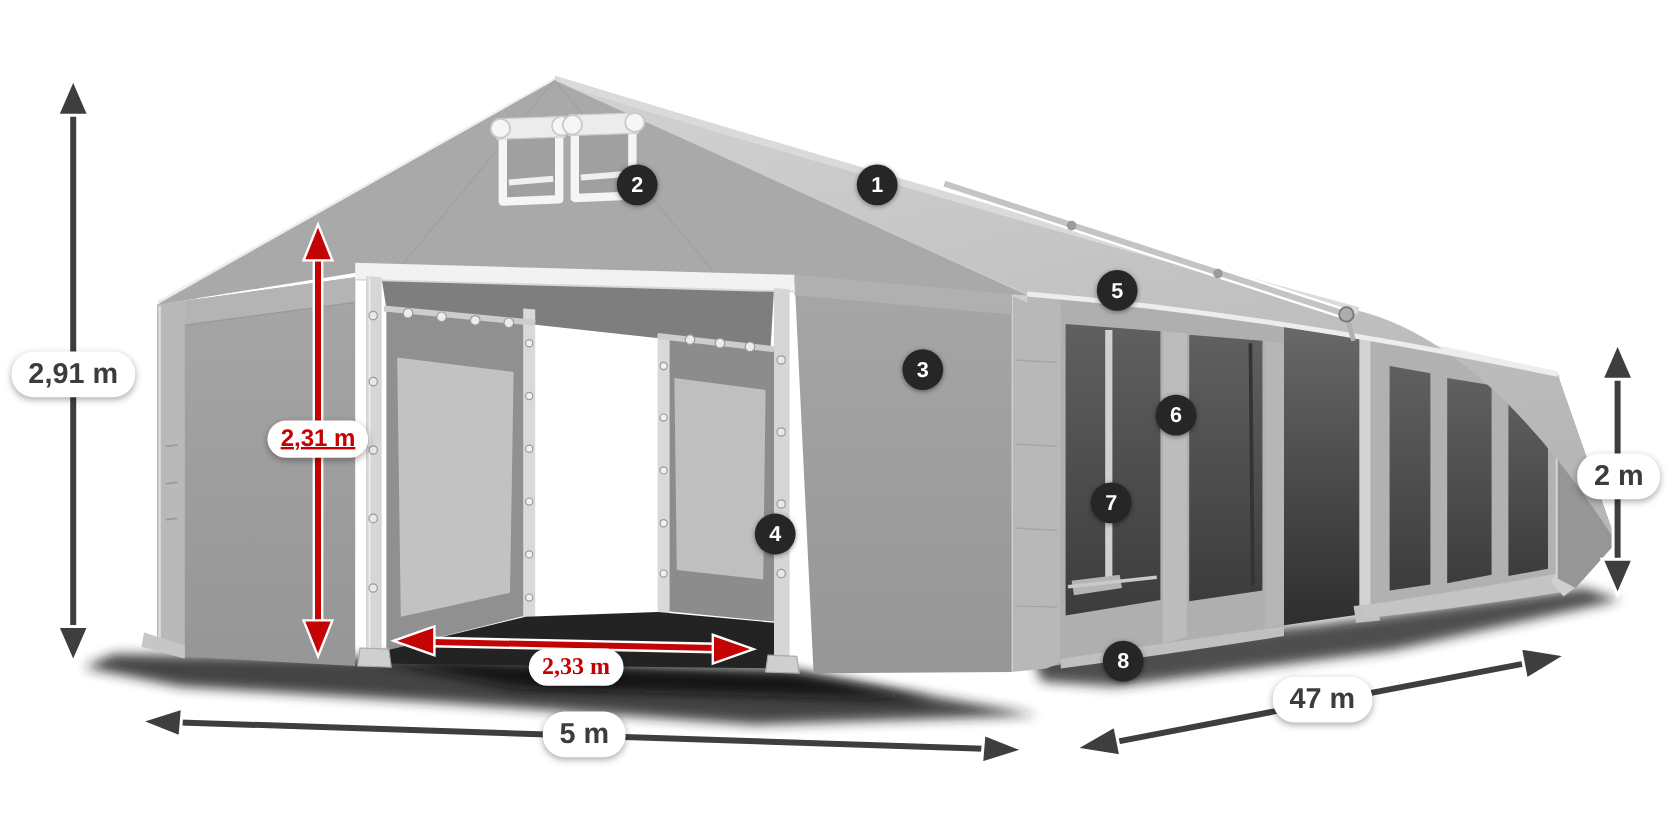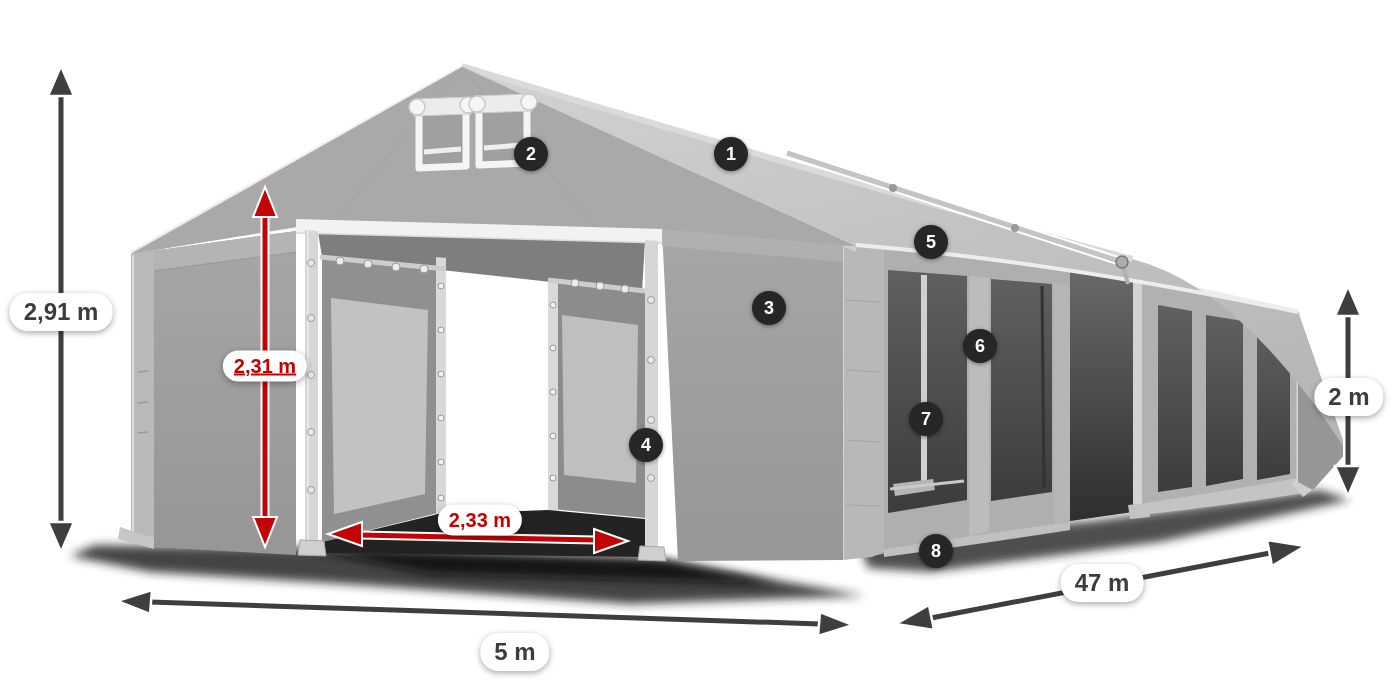--- a/index.html
+++ b/index.html
@@ -261,18 +261,18 @@
   <div class="badge" style="left:531px;top:154px;">2</div>
   <div class="badge" style="left:769px;top:308px;">3</div>
   <div class="badge" style="left:646px;top:445px;">4</div>
   <div class="badge" style="left:931px;top:242px;">5</div>
   <div class="badge" style="left:980px;top:346px;">6</div>
   <div class="badge" style="left:926px;top:419px;">7</div>
   <div class="badge" style="left:936px;top:551px;">8</div>
 
   <div class="dim-label dark" style="left:61px;top:312px;">2,91 m</div>
   <div class="dim-label red" style="left:265px;top:366px;text-decoration:underline;">2,31 m</div>
-  <div class="dim-label red" style="left:480px;top:520px;">2,33 m</div>
-  <div class="dim-label dark" style="left:515px;top:612px;margin-top:40px;">5 m</div>
+  <div class="dim-label red" style="left:480px;top:556px;font-family:Liberation Serif, serif;">2,33 m</div>
+  <div class="dim-label dark" style="left:487px;top:612px;">5 m</div>
   <div class="dim-label dark" style="left:1102px;top:583px;">47 m</div>
   <div class="dim-label dark" style="left:1349px;top:397px;">2 m</div>
 
 </div>
 
 </body></html>

